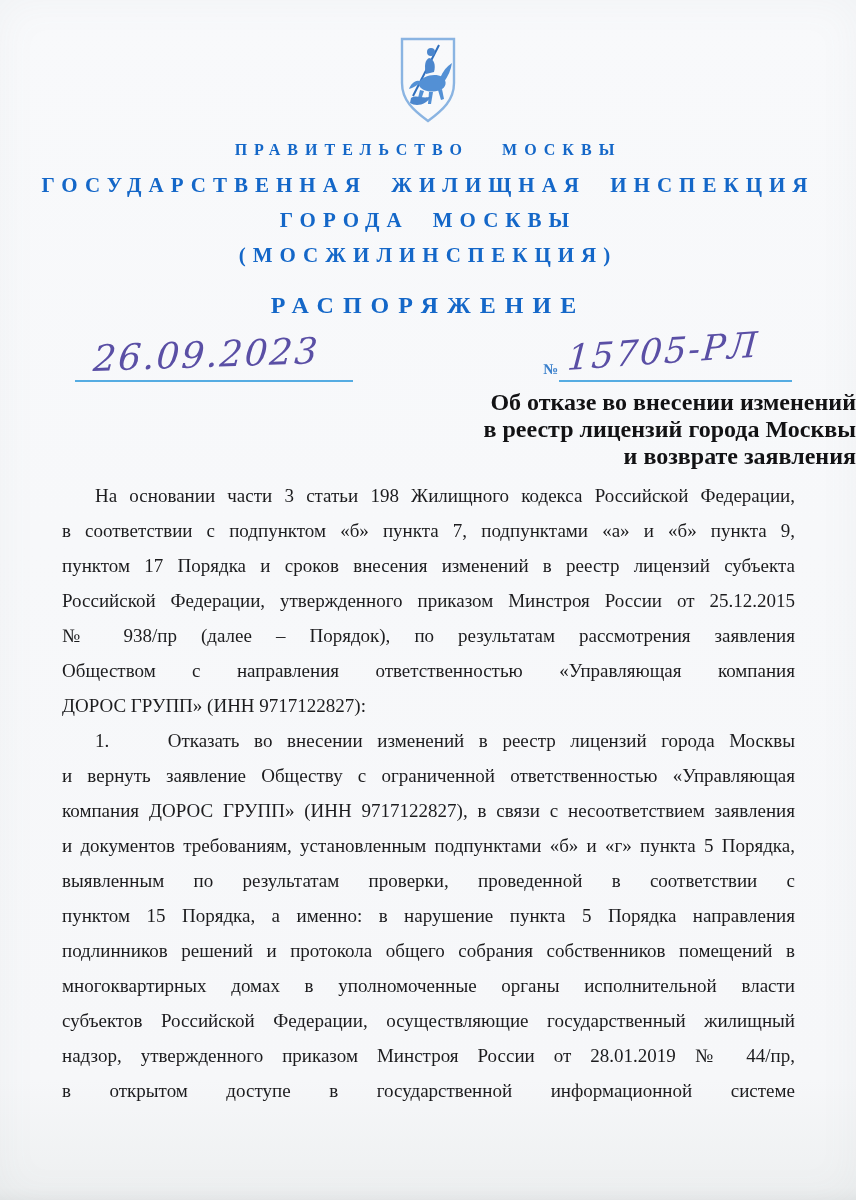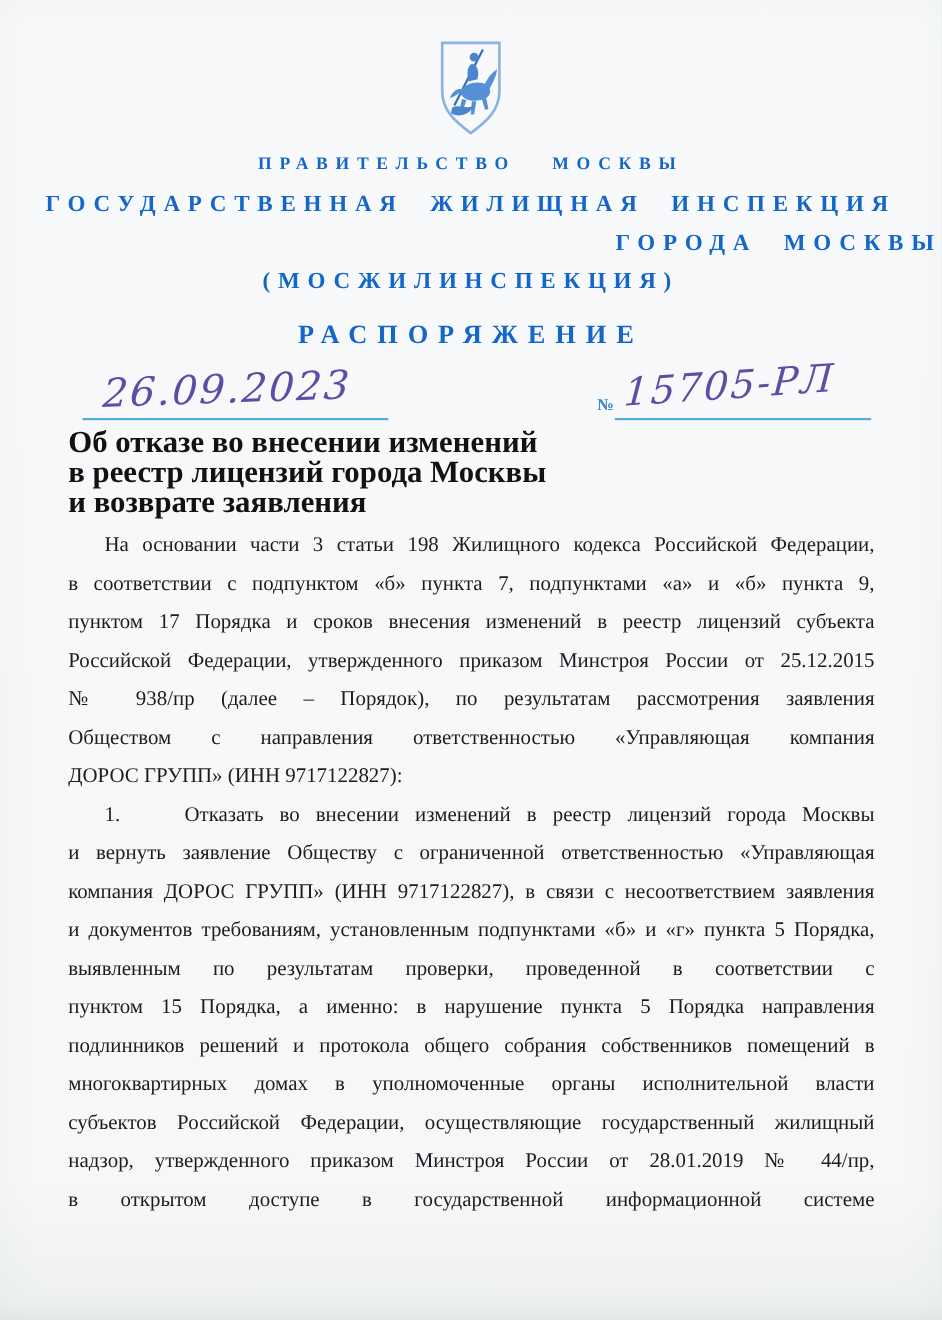--- a/index.html
+++ b/index.html
@@ -19,41 +19,41 @@
   .gov-line{
     margin-top:16px;text-align:center;
     color:#1467c8;font-weight:bold;font-size:16px;
     letter-spacing:7px;word-spacing:22px;line-height:20px;
   }
   .org-line{
     text-align:center;color:#1467c8;font-weight:bold;
     font-size:21px;letter-spacing:7px;word-spacing:12px;line-height:26px;
   }
   .org-line.l1{margin-top:12px;}
-  .org-line.l2{margin-top:9px;text-align:right;}
+  .org-line.l2{margin-top:9px;}
   .org-line.l3{margin-top:9px;}
   .doc-type{
     margin-top:22px;text-align:center;color:#1467c8;font-weight:bold;
     font-size:24px;letter-spacing:9px;line-height:30px;
   }
   
   .fields{position:relative;margin:14px 62px 0;height:48px;}
   .hand{
     font-family:"DejaVu Serif","Liberation Serif",serif;
     font-style:italic;color:#5a4fa5;
     display:inline-block;transform-origin:left bottom;
     white-space:nowrap;
   }
   .date-text{position:absolute;left:30px;bottom:3px;font-size:36px;letter-spacing:2px;transform:rotate(-2deg) skewX(-6deg);}
   .date-rule{position:absolute;left:13px;bottom:0;width:278px;border-bottom:2px solid #55ace2;}
   .num-sign{position:absolute;left:481px;bottom:4px;font-size:15px;font-weight:bold;color:#3b80cc;}
   .num-text{position:absolute;left:504px;bottom:4px;font-size:35px;letter-spacing:2px;transform:rotate(-4deg) skewX(-8deg);}
   .num-rule{position:absolute;left:497px;bottom:0;width:233px;border-bottom:2px solid #55ace2;}
   
-  .subject{margin:7px 0 0 62px;font-weight:bold;font-size:28px;line-height:27px;color:#121214;}
+  .subject{margin:7px 0 0 62px;font-weight:bold;font-size:24px;line-height:27px;color:#121214;text-align:right;}
   
   .body-text{margin:8px 61px 0 62px;font-size:19px;line-height:35px;}
   .line{text-align:justify;text-align-last:justify;white-space:normal;}
   .ln-indent{text-indent:33px;}
   .ln-flush{text-align-last:left;}
 </style>
 </head>
 <body>
 
 <div class="page">

